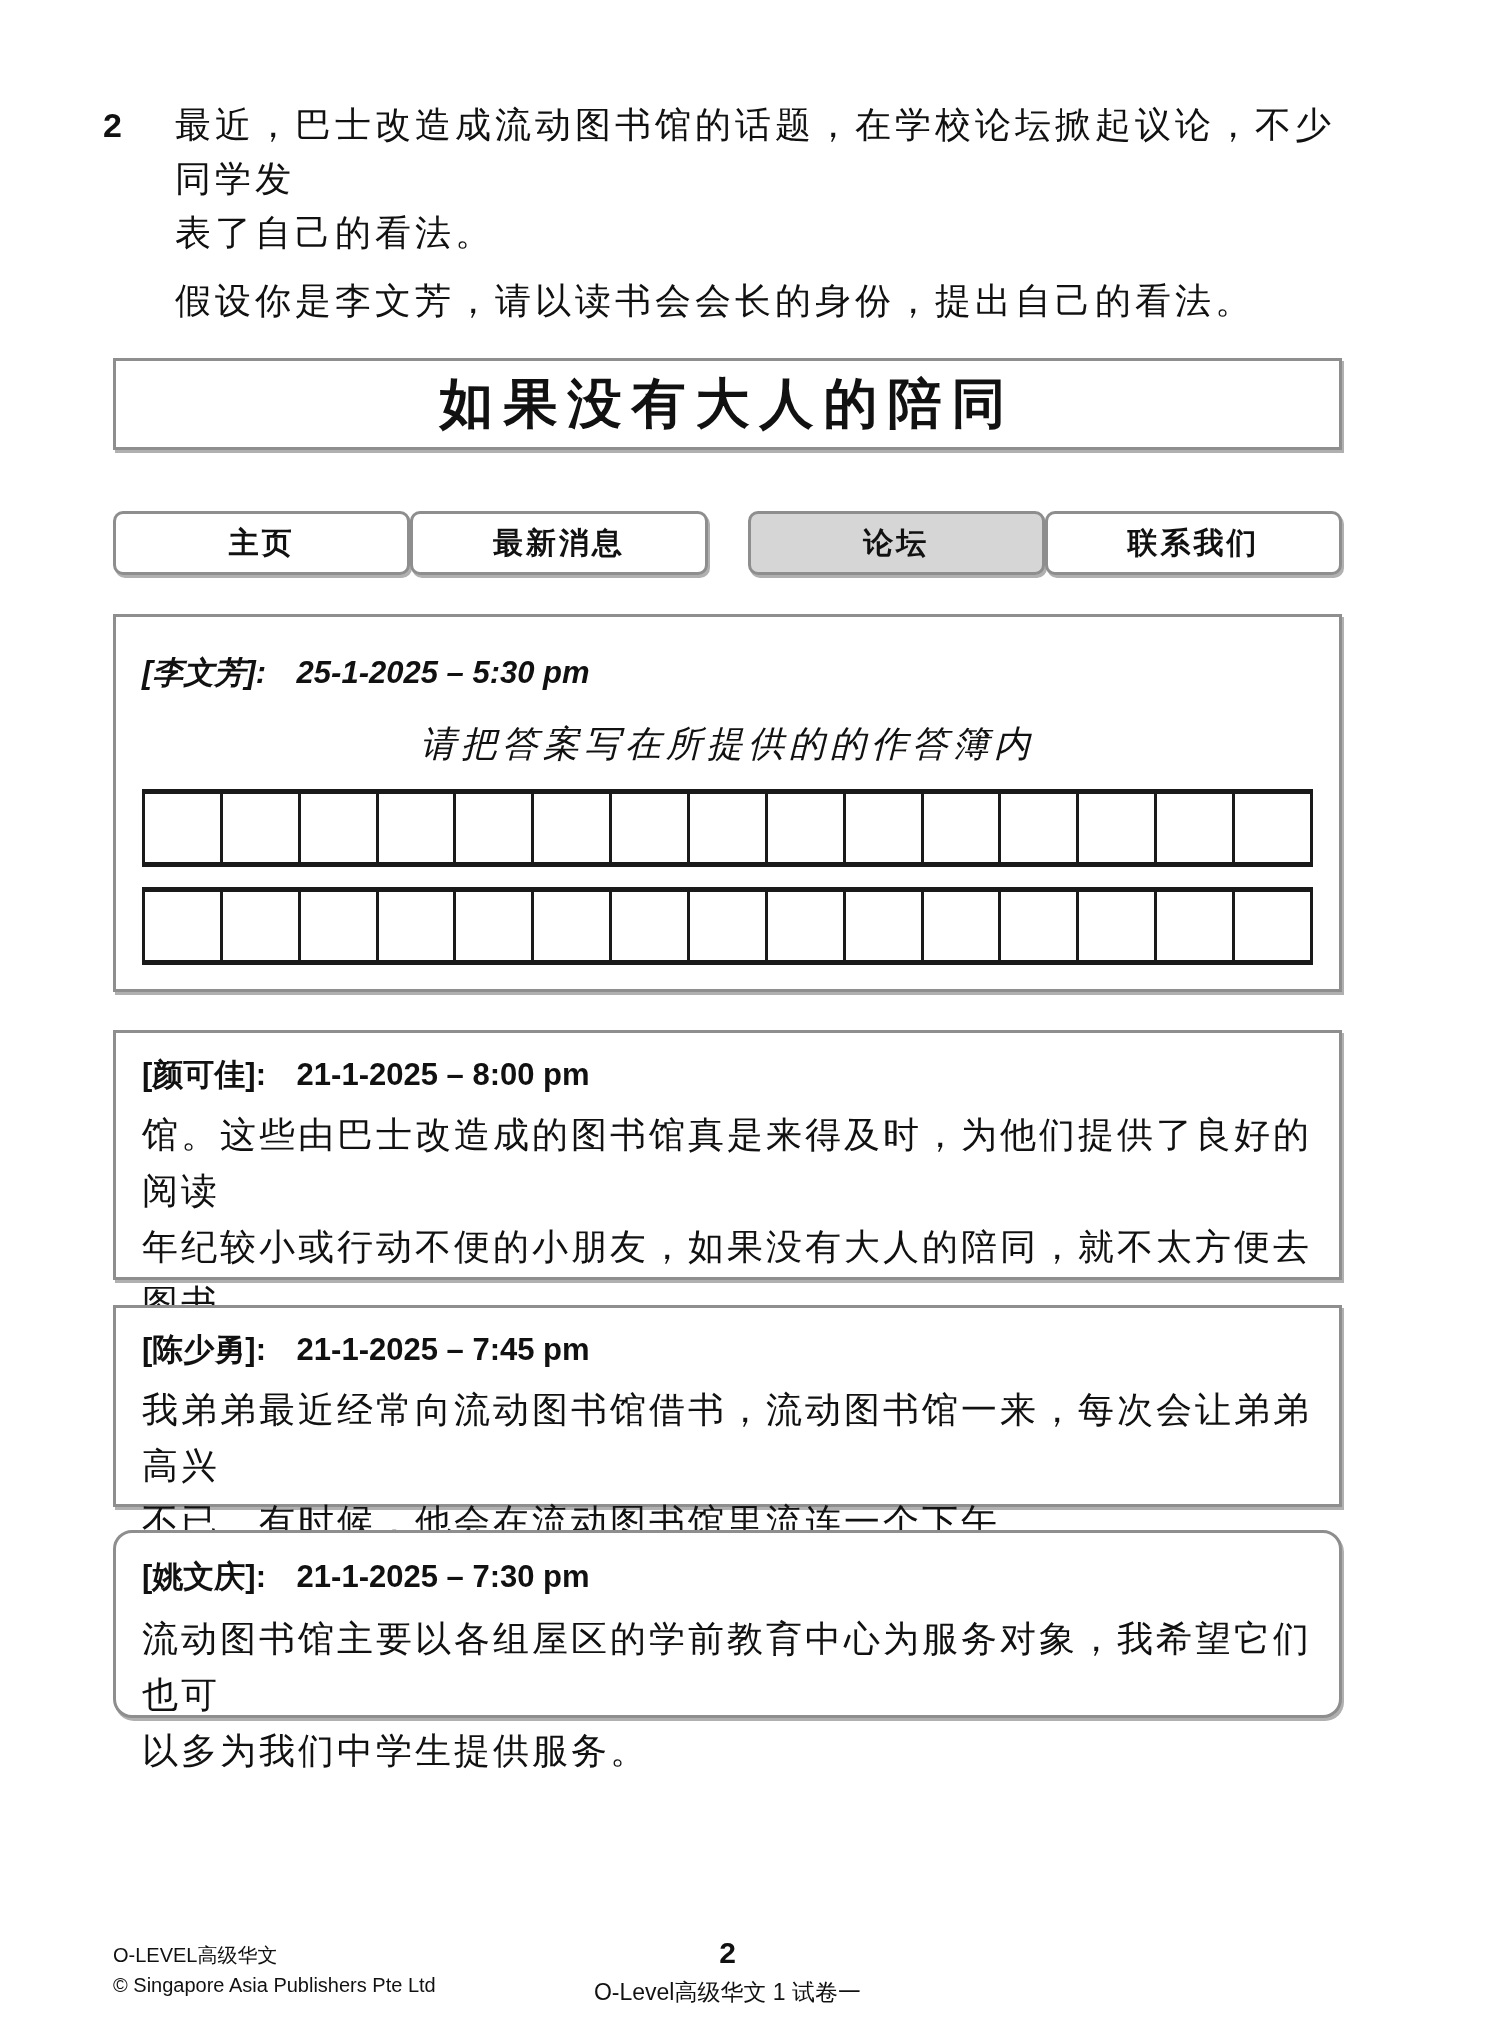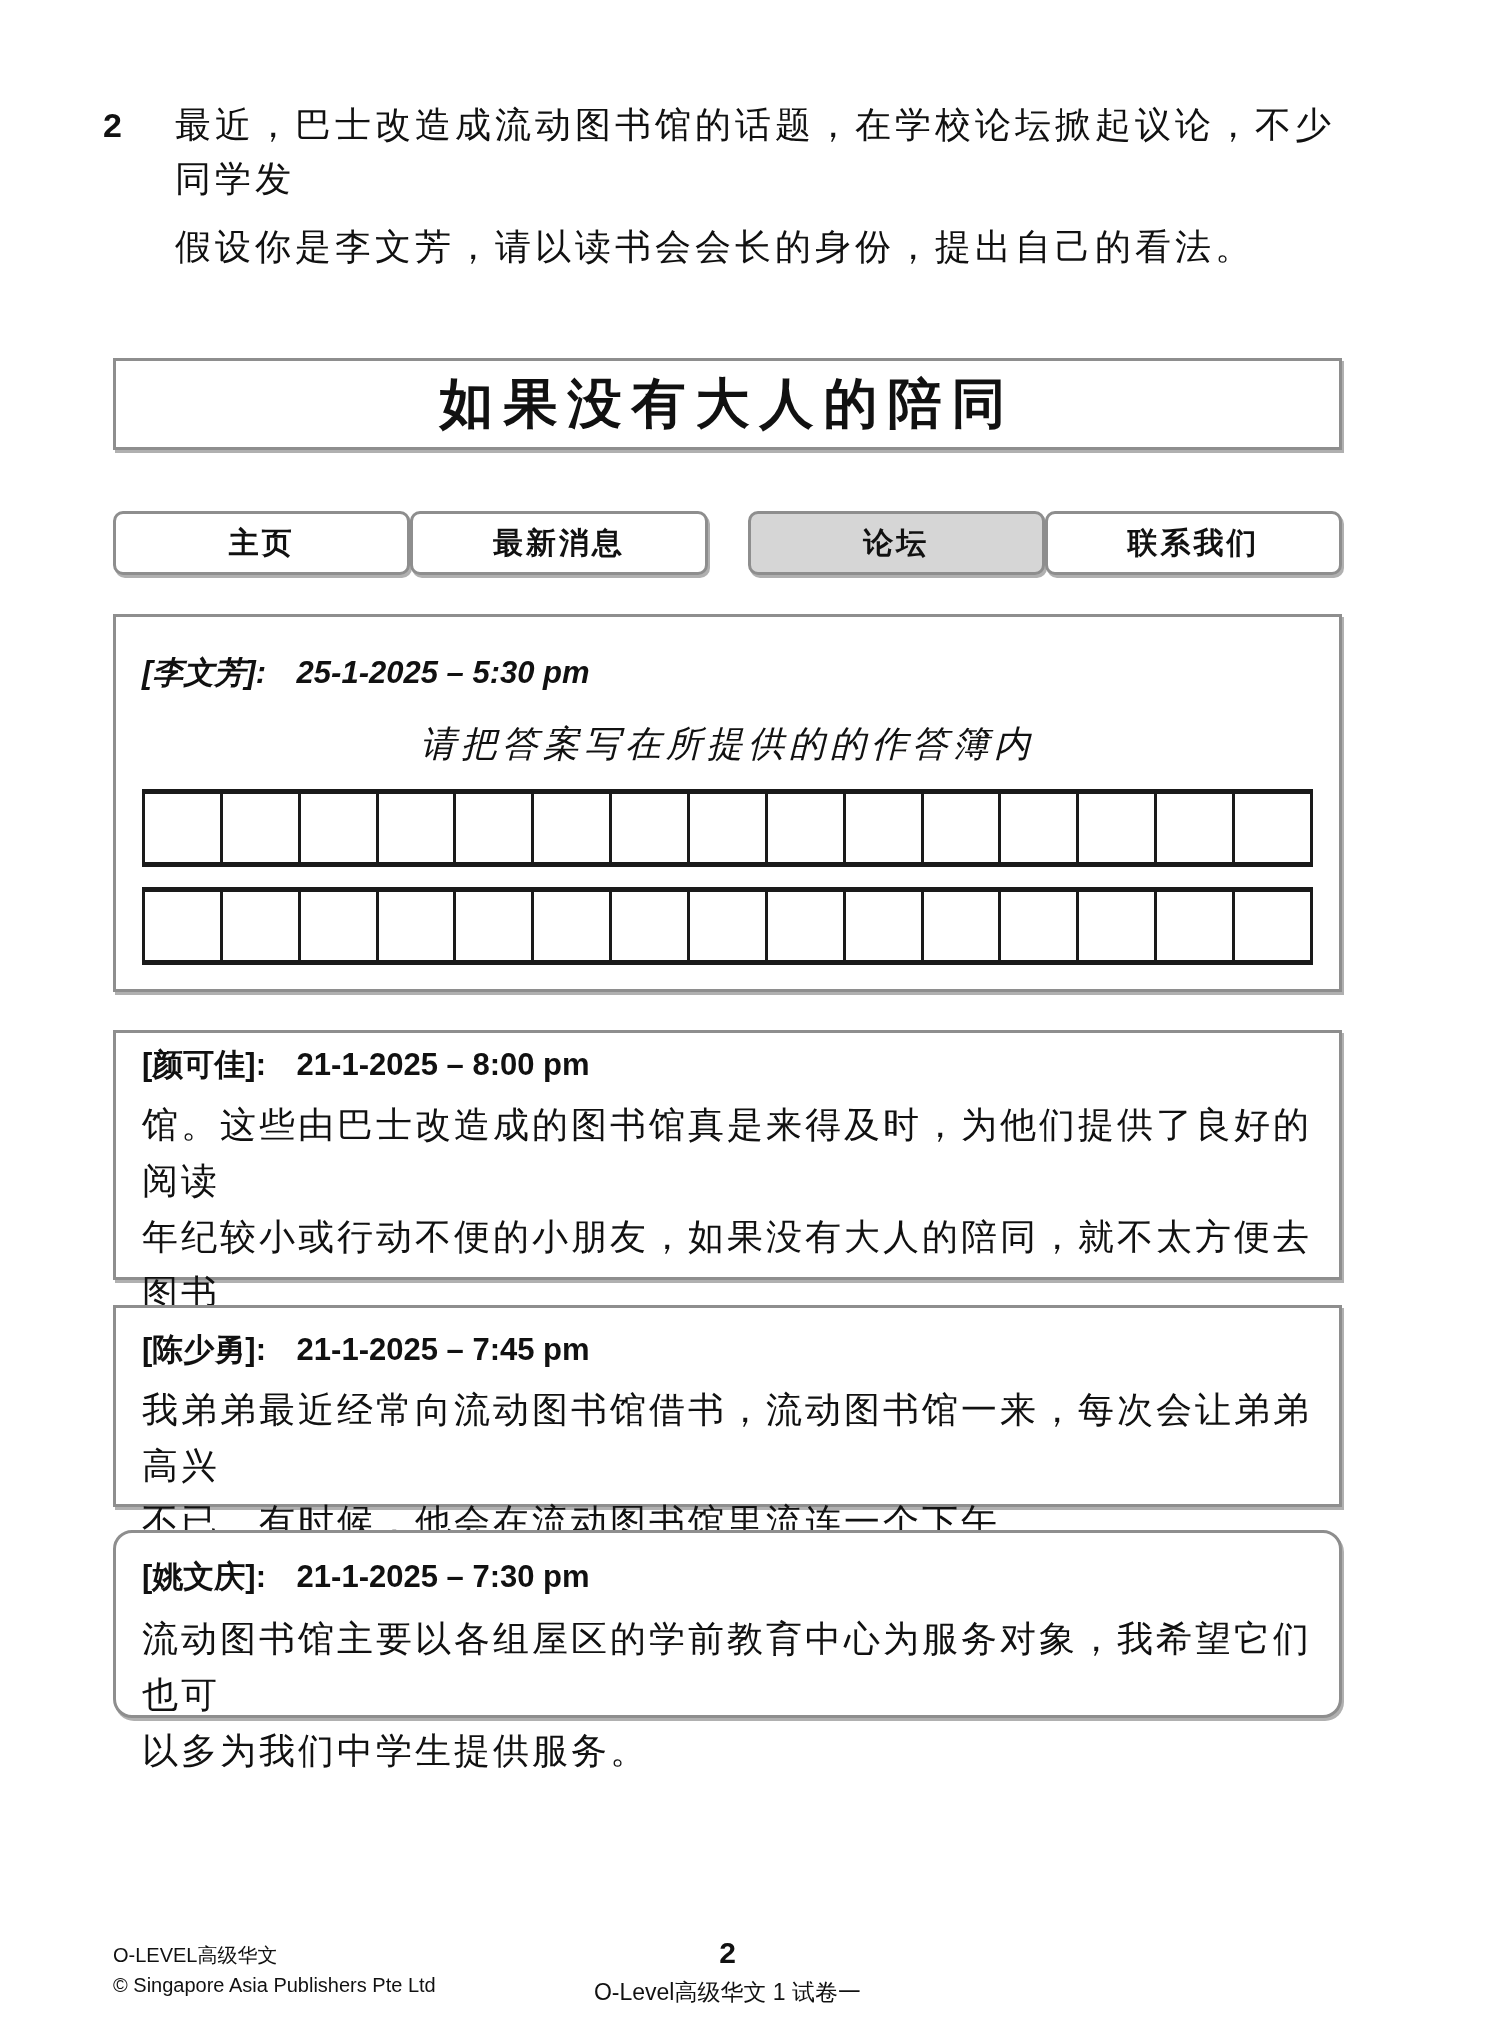--- a/index.html
+++ b/index.html
@@ -38,21 +38,21 @@
   .post{left:113px;width:1229px;background:#fff;border:3px solid var(--border-gray);
         box-shadow:2px 3px 0 var(--shadow-gray);padding:0 26px;}
   .post-1{top:614px;height:378px;font-style:italic;}
   .post-2{top:1030px;height:250px;}
   .post-3{top:1305px;height:202px;}
   .post-4{top:1530px;height:188px;border-radius:19px;}
 
   .post-header{font-family:"Liberation Sans", sans-serif;font-weight:bold;
                font-size:31px;line-height:40px;}
   .post-1 .post-header{padding-top:36px;}
-  .post-2 .post-header{padding-top:12px;}
+  .post-2 .post-header{padding-top:22px;}
   .post-3 .post-header{padding-top:22px;}
   .post-4 .post-header{padding-top:24px;}
   .post-author{margin-right:22px;}
 
   .post-body{font-size:36px;line-height:56px;letter-spacing:3px;margin-top:12px;}
   .post-4 .post-body{margin-top:14px;}
 
   .instruction{margin-top:28px;text-align:center;font-size:36px;line-height:46px;
                letter-spacing:5px;}
 
@@ -71,20 +71,21 @@
   .footer-page{font-weight:bold;font-size:30px;line-height:34px;}
   .footer-caption{font-size:23px;line-height:32px;margin-top:6px;}
 </style>
 </head>
 <body>
 
 <div class="abs question">
   <div class="q-num">2</div>
   <div class="q-text">
     <div>最近，巴士改造成流动图书馆的话题，在学校论坛掀起议论，不少同学发</div>
+    <div>表了自己的看法。</div>
     <div class="q-para2">假设你是李文芳，请以读书会会长的身份，提出自己的看法。</div>
   </div>
 </div>
 
 <div class="abs title-box">
   <span>如果没有大人的陪同</span>
 </div>
 
 <div class="abs tabs">
   <div class="tab">主页</div>

